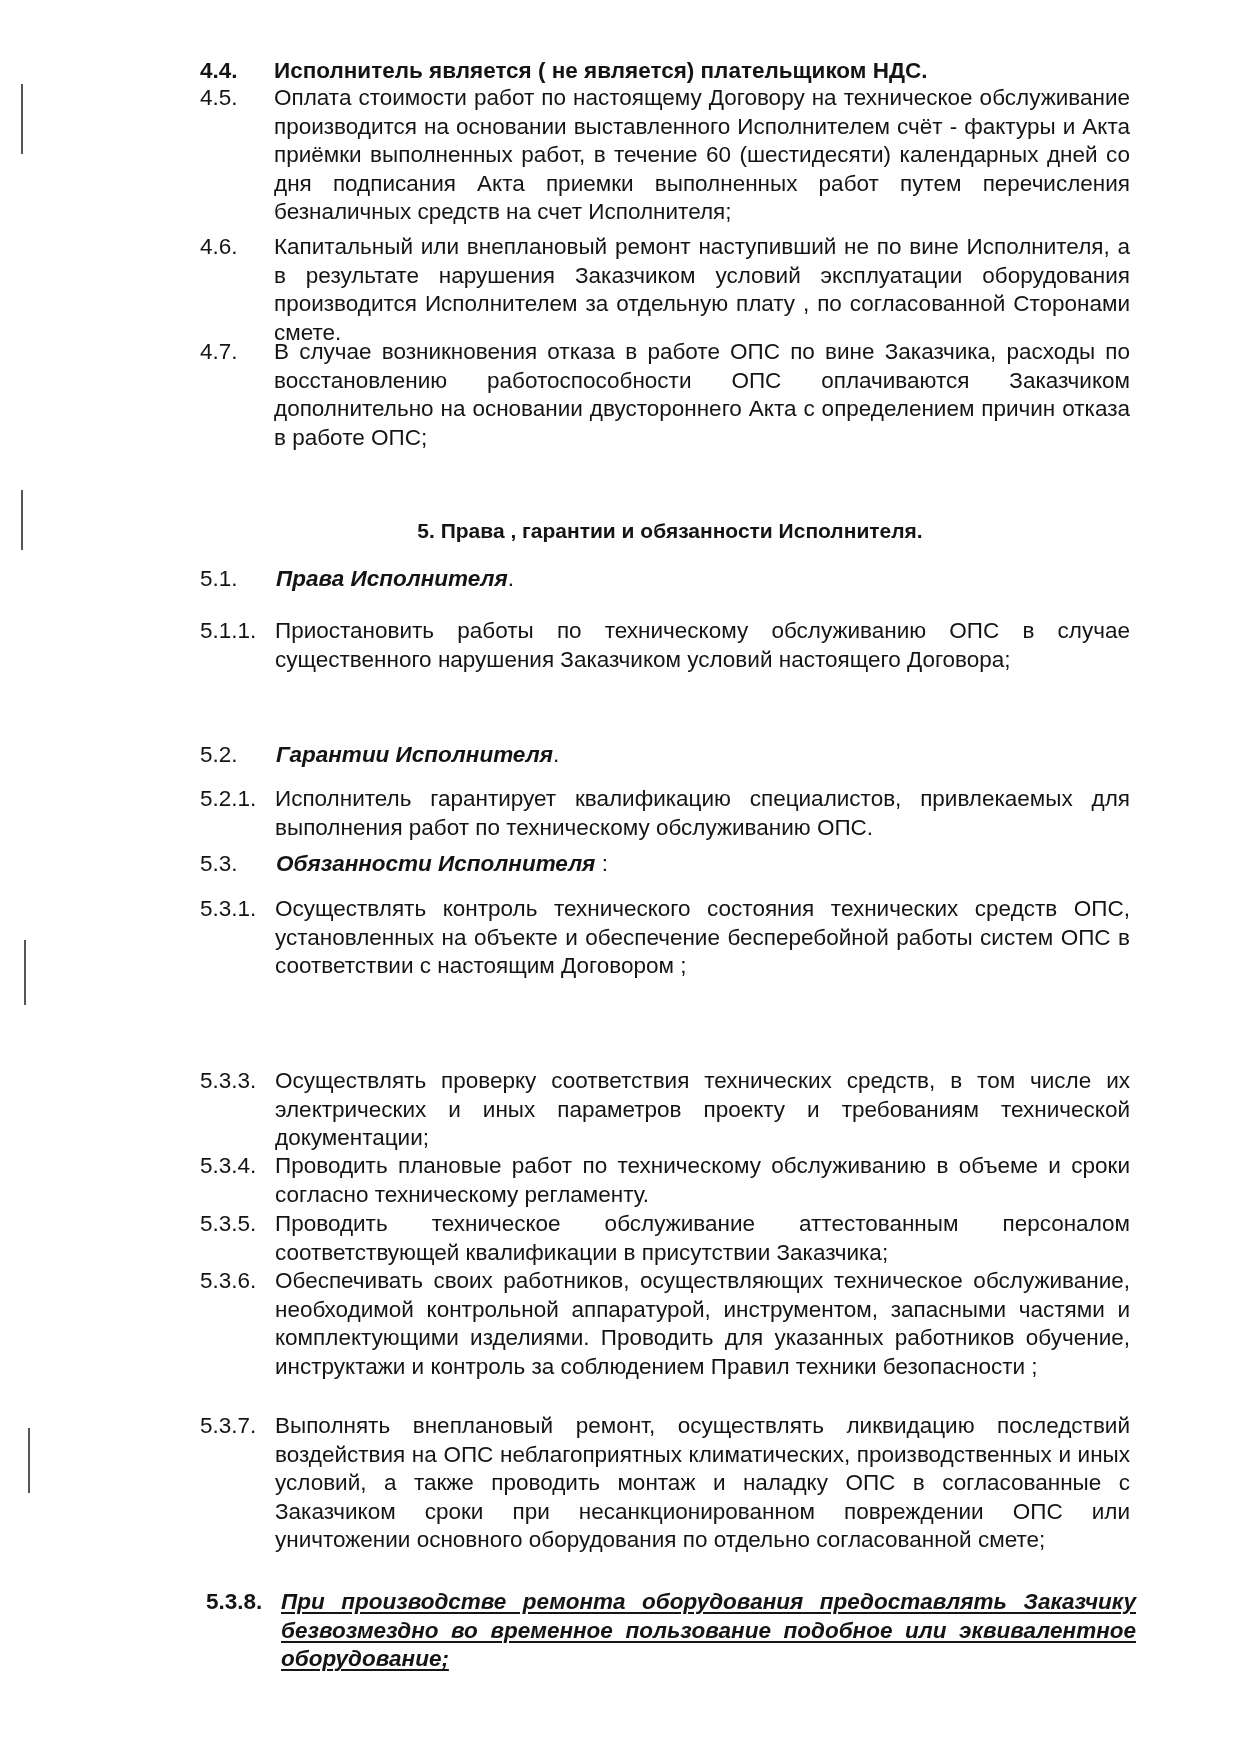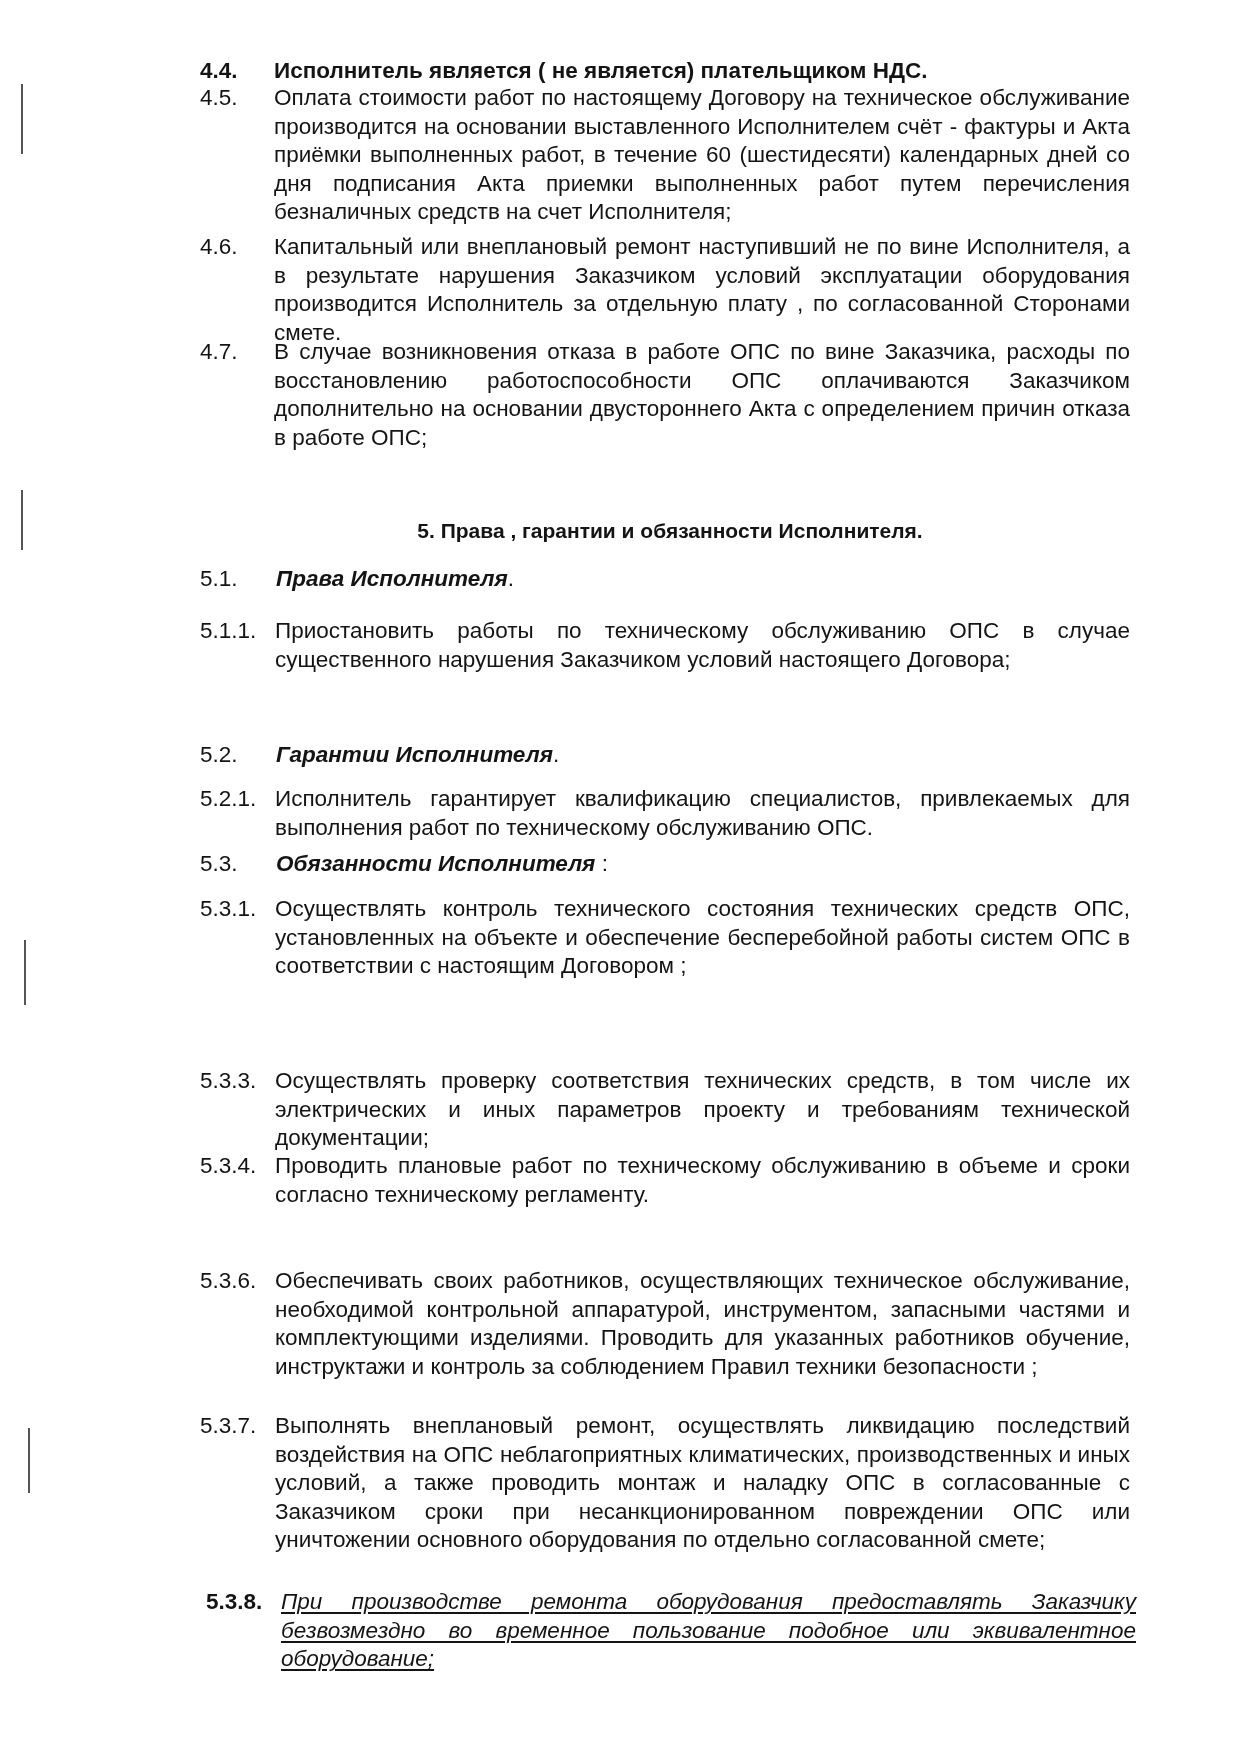--- a/index.html
+++ b/index.html
@@ -10,21 +10,21 @@
   .clause .num { position: absolute; left: 0; top: 0; }
   .clause .body { margin-left: 74px; text-align: justify; text-align-last: left; }
   .clause.sub .body { margin-left: 75px; }
   .bold { font-weight: bold; }
   .sechead { position: absolute; left: 0; width: 1240px; text-align: center; font-size: 21px;
              font-weight: bold; padding-left: 100px; box-sizing: border-box; }
   .subhead { position: absolute; left: 200px; font-size: 22.5px; line-height: 28px; }
   .subhead .num { position: absolute; left: 0; }
   .subhead .ttl { position: absolute; left: 76px; white-space: nowrap; font-weight: bold; font-style: italic; }
   .subhead .tail { font-weight: normal; font-style: normal; }
-  .under { font-weight: normal; font-style: italic; text-decoration: underline; text-decoration-thickness: 2px; text-underline-offset: 3px; }
+  .under { font-weight: bold; font-style: italic; text-decoration: underline; text-decoration-thickness: 2px; text-underline-offset: 3px; }
   .mark { position: absolute; background: #555; }
 </style>
 </head>
 <body>
 
 <div class="page">
 
   <div class="mark" style="left:21px;top:84px;width:2px;height:70px;"></div>
   <div class="mark" style="left:21px;top:490px;width:2px;height:60px;"></div>
   <div class="mark" style="left:24px;top:940px;width:2px;height:65px;"></div>
@@ -35,21 +35,21 @@
     <div class="body bold">Исполнитель является ( не является) плательщиком НДС.</div>
   </div>
 
   <div class="clause" style="top:84px;">
     <span class="num">4.5.</span>
     <div class="body">Оплата стоимости работ по настоящему Договору на техническое обслуживание производится на основании выставленного Исполнителем счёт - фактуры и Акта приёмки выполненных работ, в течение 60 (шестидесяти) календарных дней со дня подписания Акта приемки выполненных работ путем перечисления безналичных средств на счет Исполнителя;</div>
   </div>
 
   <div class="clause" style="top:233px;">
     <span class="num">4.6.</span>
-    <div class="body">Капитальный или внеплановый ремонт наступивший не по вине Исполнителя, а в результате нарушения Заказчиком условий эксплуатации оборудования производится Исполнитель за отдельную плату , по согласованной Сторонами смете.</div>
+    <div class="body">Капитальный или внеплановый ремонт наступивший не по вине Исполнителя, а в результате нарушения Заказчиком условий эксплуатации оборудования производится Исполнителем за отдельную плату , по согласованной Сторонами смете.</div>
   </div>
 
   <div class="clause" style="top:338px;">
     <span class="num">4.7.</span>
     <div class="body">В случае возникновения отказа в работе ОПС по вине Заказчика, расходы по восстановлению работоспособности ОПС оплачиваются Заказчиком дополнительно на основании двустороннего Акта с определением причин отказа в работе ОПС;</div>
   </div>
 
   <div class="sechead" style="top:519px;">5.  Права , гарантии и обязанности Исполнителя.</div>
 
   <div class="subhead" style="top:565px;">
@@ -79,20 +79,24 @@
     <div class="body">Осуществлять контроль технического состояния технических средств ОПС, установленных на объекте и обеспечение бесперебойной работы систем ОПС  в соответствии с настоящим Договором ;</div>
   </div>
   <div class="clause sub" style="top:1067px;">
     <span class="num">5.3.3.</span>
     <div class="body">Осуществлять проверку соответствия технических средств, в том числе их электрических и иных параметров проекту и требованиям технической документации;</div>
   </div>
   <div class="clause sub" style="top:1152px;">
     <span class="num">5.3.4.</span>
     <div class="body">Проводить плановые работ по техническому обслуживанию в объеме и сроки согласно техническому регламенту.</div>
   </div>
+  <div class="clause sub" style="top:1210px;">
+    <span class="num">5.3.5.</span>
+    <div class="body">Проводить техническое обслуживание аттестованным персоналом соответствующей квалификации в присутствии Заказчика;</div>
+  </div>
   <div class="clause sub" style="top:1267px;">
     <span class="num">5.3.6.</span>
     <div class="body">Обеспечивать своих работников, осуществляющих техническое обслуживание, необходимой контрольной аппаратурой, инструментом, запасными частями и комплектующими изделиями. Проводить для указанных работников обучение, инструктажи и контроль за соблюдением Правил техники безопасности ;</div>
   </div>
   <div class="clause sub" style="top:1412px;">
     <span class="num">5.3.7.</span>
     <div class="body">Выполнять внеплановый ремонт, осуществлять ликвидацию последствий воздействия на ОПС неблагоприятных климатических, производственных и иных условий, а также проводить монтаж и наладку ОПС в согласованные с Заказчиком сроки при несанкционированном повреждении ОПС  или уничтожении основного оборудования по отдельно согласованной смете;</div>
   </div>
   <div class="clause sub" style="top:1588px;left:206px;">
     <span class="num bold">5.3.8.</span>

